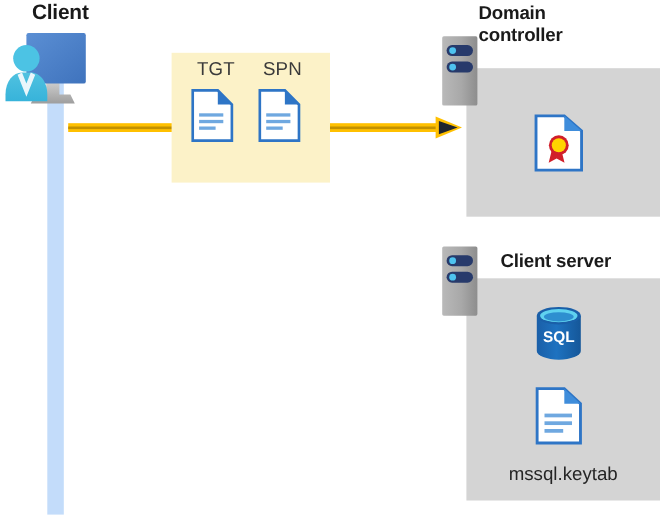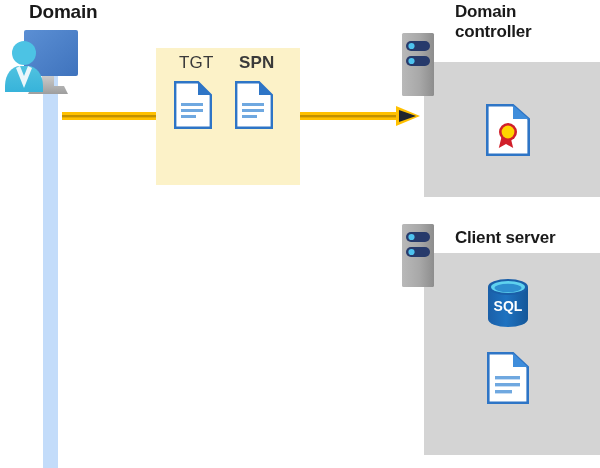--- a/index.html
+++ b/index.html
@@ -14,44 +14,44 @@
   .abs{position:absolute;}
 
   
   .title{
     font-weight:bold;
     color:#1a1a1a;
     letter-spacing:-0.2px;
     line-height:1.16;
   }
   #client-title{left:29px;top:1px;font-size:19px;}
-  #dc-title{left:455px;top:2px;font-size:17px;width:140px;}
+  #dc-title{left:435px;top:2px;font-size:17px;width:140px;}
   #linux-title{left:455px;top:228px;font-size:17px;width:145px;}
 
   
   #client-lifeline{
     left:43px;top:70px;width:15px;height:398px;
     background:#c3dcfa;
   }
 
   
   #client-icon{left:2px;top:26px;width:100px;height:70px;}
 
   
   #tgt-spn-box{
-    left:156px;top:48px;width:144px;height:137px;
+    left:156px;top:48px;width:144px;height:118px;
     background:#fcf2c8;
   }
   .tok-label{
     position:absolute;top:5px;
     font-size:17px;color:#3a3a3a;
     letter-spacing:0.2px;
   }
   #tgt-label{left:23px;}
-  #spn-label{left:83px;font-weight:bold;}
+  #spn-label{left:83px;}
   .tok-doc{position:absolute;top:33px;width:38px;height:48px;}
   #tgt-doc{left:18px;}
   #spn-doc{left:79px;}
 
   
   #arrow-line{left:62px;top:111px;width:358px;height:10px;}
 
   
   .panel{background:#d4d4d4;}
   #dc-panel{left:424px;top:62px;width:176px;height:135px;}
@@ -102,21 +102,21 @@
       <rect x="22" y="4" width="54" height="46" rx="2" fill="url(#monGrad)"></rect>
 
       <path d="M3 60 c0 -12 7 -20 15 -20 h8 c8 0 15 8 15 20 v6 H3 z" fill="url(#bodyGrad)"></path>
 
       <path d="M18 40 l4 10 l4 -10 l4 2 l-8 20 l-8 -20 z" fill="#eaf6fb"></path>
 
       <circle cx="22" cy="27" r="12" fill="#4cc3e4"></circle>
     </svg>
   </div>
 
-  <div class="abs title" id="client-title">Domain</div>
+  <div class="abs title" id="client-title">Client</div>
 
   <div class="abs" id="arrow-line">
     <svg width="358" height="10" viewBox="0 0 358 10">
       <rect x="0" y="1" width="342" height="8" fill="#ffc000"></rect>
       <rect x="0" y="4" width="342" height="2.4" fill="#c29100"></rect>
       <polygon points="334,-5 334,15 358,5" fill="#ffc000"></polygon>
       <polygon points="337,-1 337,11 354,5" fill="#20252e"></polygon>
     </svg>
   </div>
 
@@ -219,14 +219,15 @@
   <div class="abs" id="keytab-icon">
     <svg width="42" height="52" viewBox="0 0 42 52">
       <path d="M1.3 1.3 H26 L40.7 15 V50.7 H1.3 Z" fill="#ffffff" stroke="#2e75c6" stroke-width="2.6"></path>
       <path d="M26 1.3 L40.7 15 H26 Z" fill="#3f8ddb"></path>
       <rect x="8" y="24" width="25" height="3.4" fill="#6fa8e0"></rect>
       <rect x="8" y="31" width="25" height="3.4" fill="#6fa8e0"></rect>
       <rect x="8" y="38" width="17" height="3.4" fill="#6fa8e0"></rect>
     </svg>
   </div>
 
+  <div class="abs" id="keytab-label">mssql.keytab</div>
 
 </div>
 
 </body></html>

